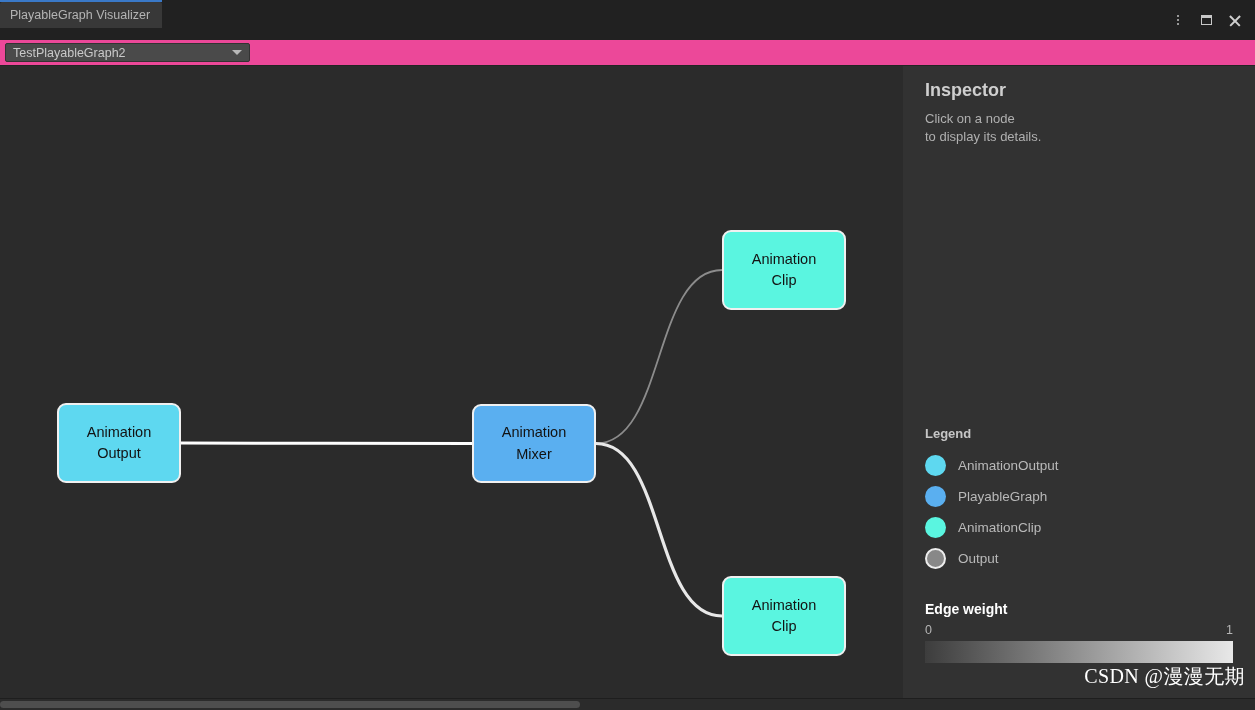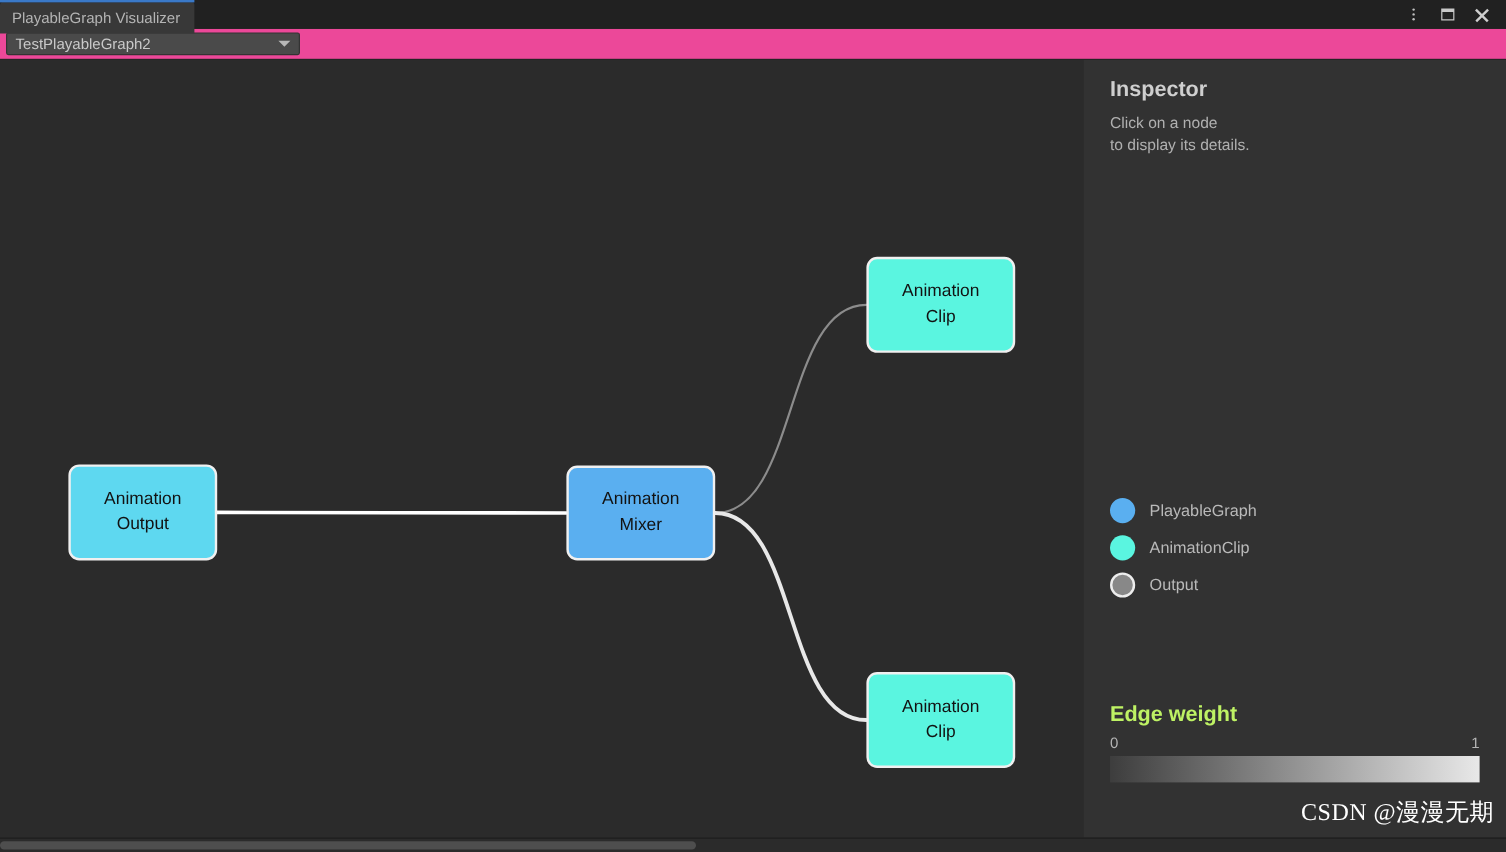--- a/index.html
+++ b/index.html
@@ -18,21 +18,21 @@
 
   
   .window {
     position: absolute;
     inset: 0;
     background: #242424;
     display: flex;
     flex-direction: column;
   }
   .titlebar {
-    height: 24px;
+    height: 40px;
     background: #212121;
     display: flex;
     align-items: stretch;
     position: relative;
     flex: 0 0 auto;
   }
   .tab {
     position: relative;
     background: #383838;
     color: #b4b4b4;
@@ -214,23 +214,23 @@
   .swatch.ring { border: 2px solid #ededed; box-sizing: border-box; }
   .legend-label { font-size: 13.5px; color: #b9b9b9; }
 
   .weight-wrap {
     position: absolute;
     left: 0; right: 0;
     top: 535px;
     padding: 0 22px;
   }
   .weight-title {
-    font-size: 18px;
+    font-size: 14px;
     font-weight: bold;
-    color: #bef264;
+    color: #ffffff;
     margin-bottom: 6px;
   }
   .weight-ticks {
     display: flex;
     justify-content: space-between;
     font-size: 12.5px;
     color: #b5b5b5;
     margin-bottom: 4px;
   }
   .weight-bar {
@@ -338,21 +338,26 @@
 
     <div class="panel">
 
       <div class="panel-section">
         <div class="insp-title">Inspector</div>
         <div class="insp-line" style="margin-top:9px;">Click on a node</div>
         <div class="insp-line">to display its details.</div>
       </div>
 
       <div class="legend-wrap">
+        <div class="legend-title">Legend</div>
         <div id="legend-rows">
+            <div class="legend-row">
+              <span class="swatch" style="background: rgb(94, 216, 240);"></span>
+              <span class="legend-label">AnimationOutput</span>
+            </div>
             <div class="legend-row">
               <span class="swatch" style="background: rgb(90, 175, 240);"></span>
               <span class="legend-label">PlayableGraph</span>
             </div>
             <div class="legend-row">
               <span class="swatch" style="background: rgb(90, 245, 224);"></span>
               <span class="legend-label">AnimationClip</span>
             </div>
             <div class="legend-row">
               <span class="swatch ring" style="background: rgb(136, 136, 136);"></span>

